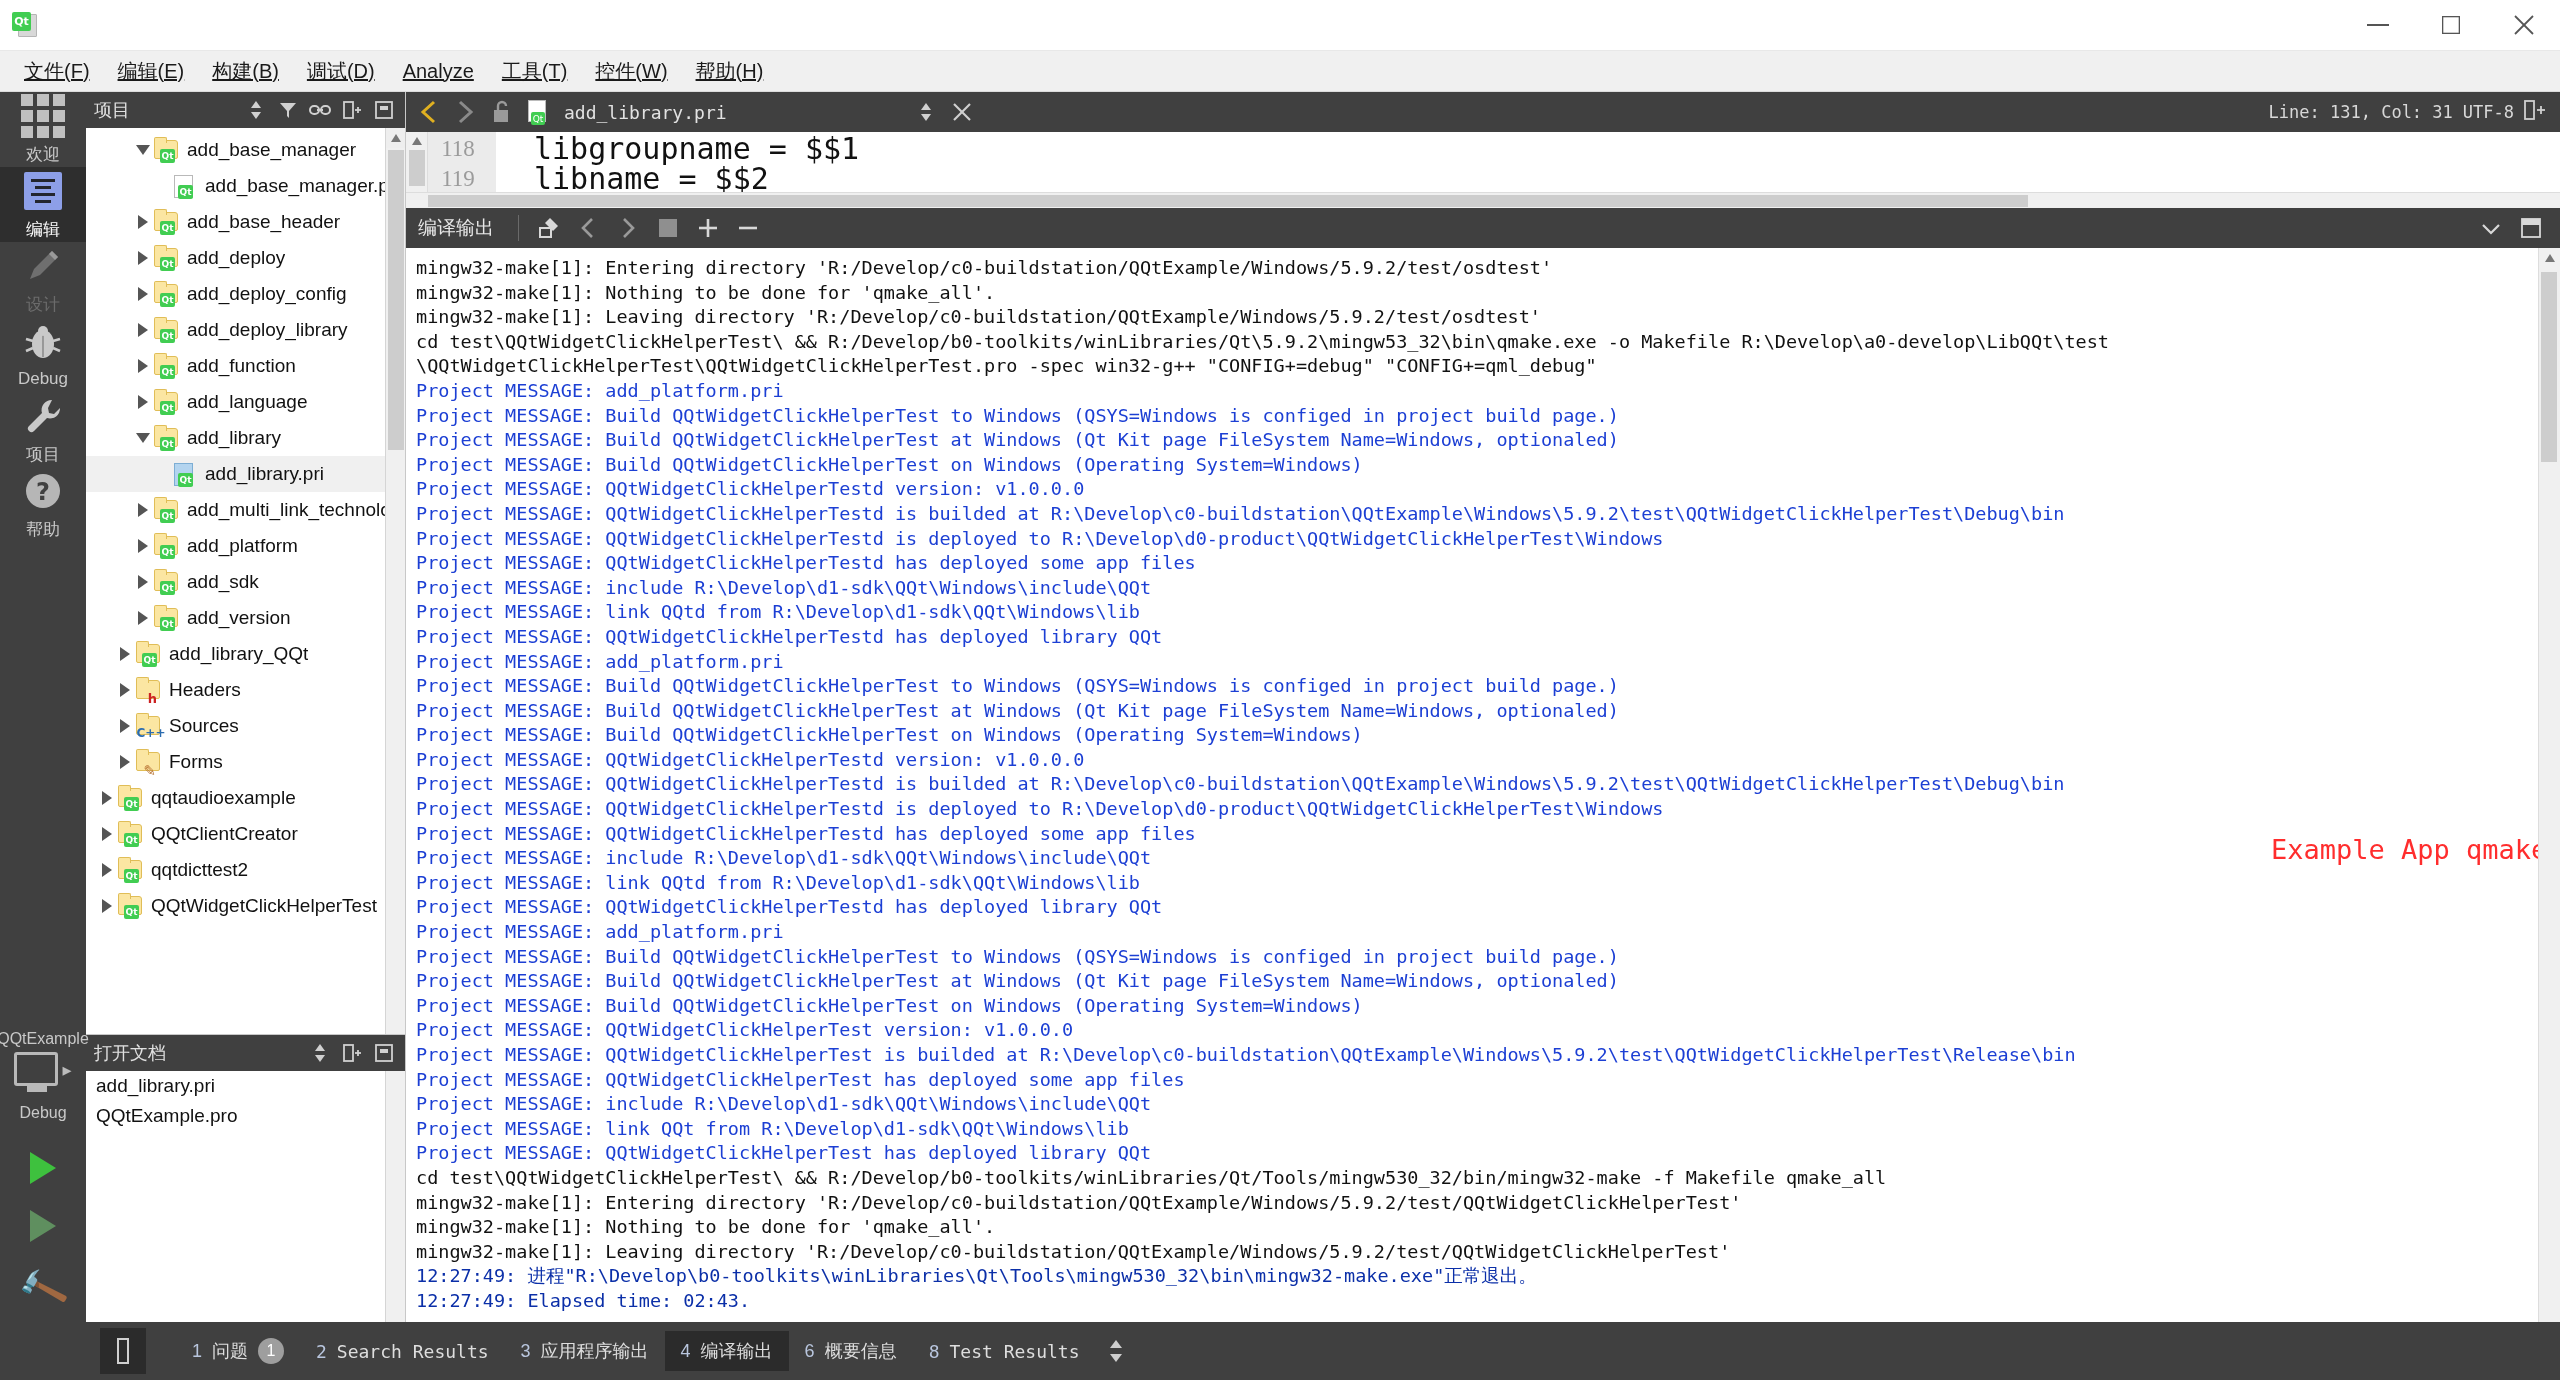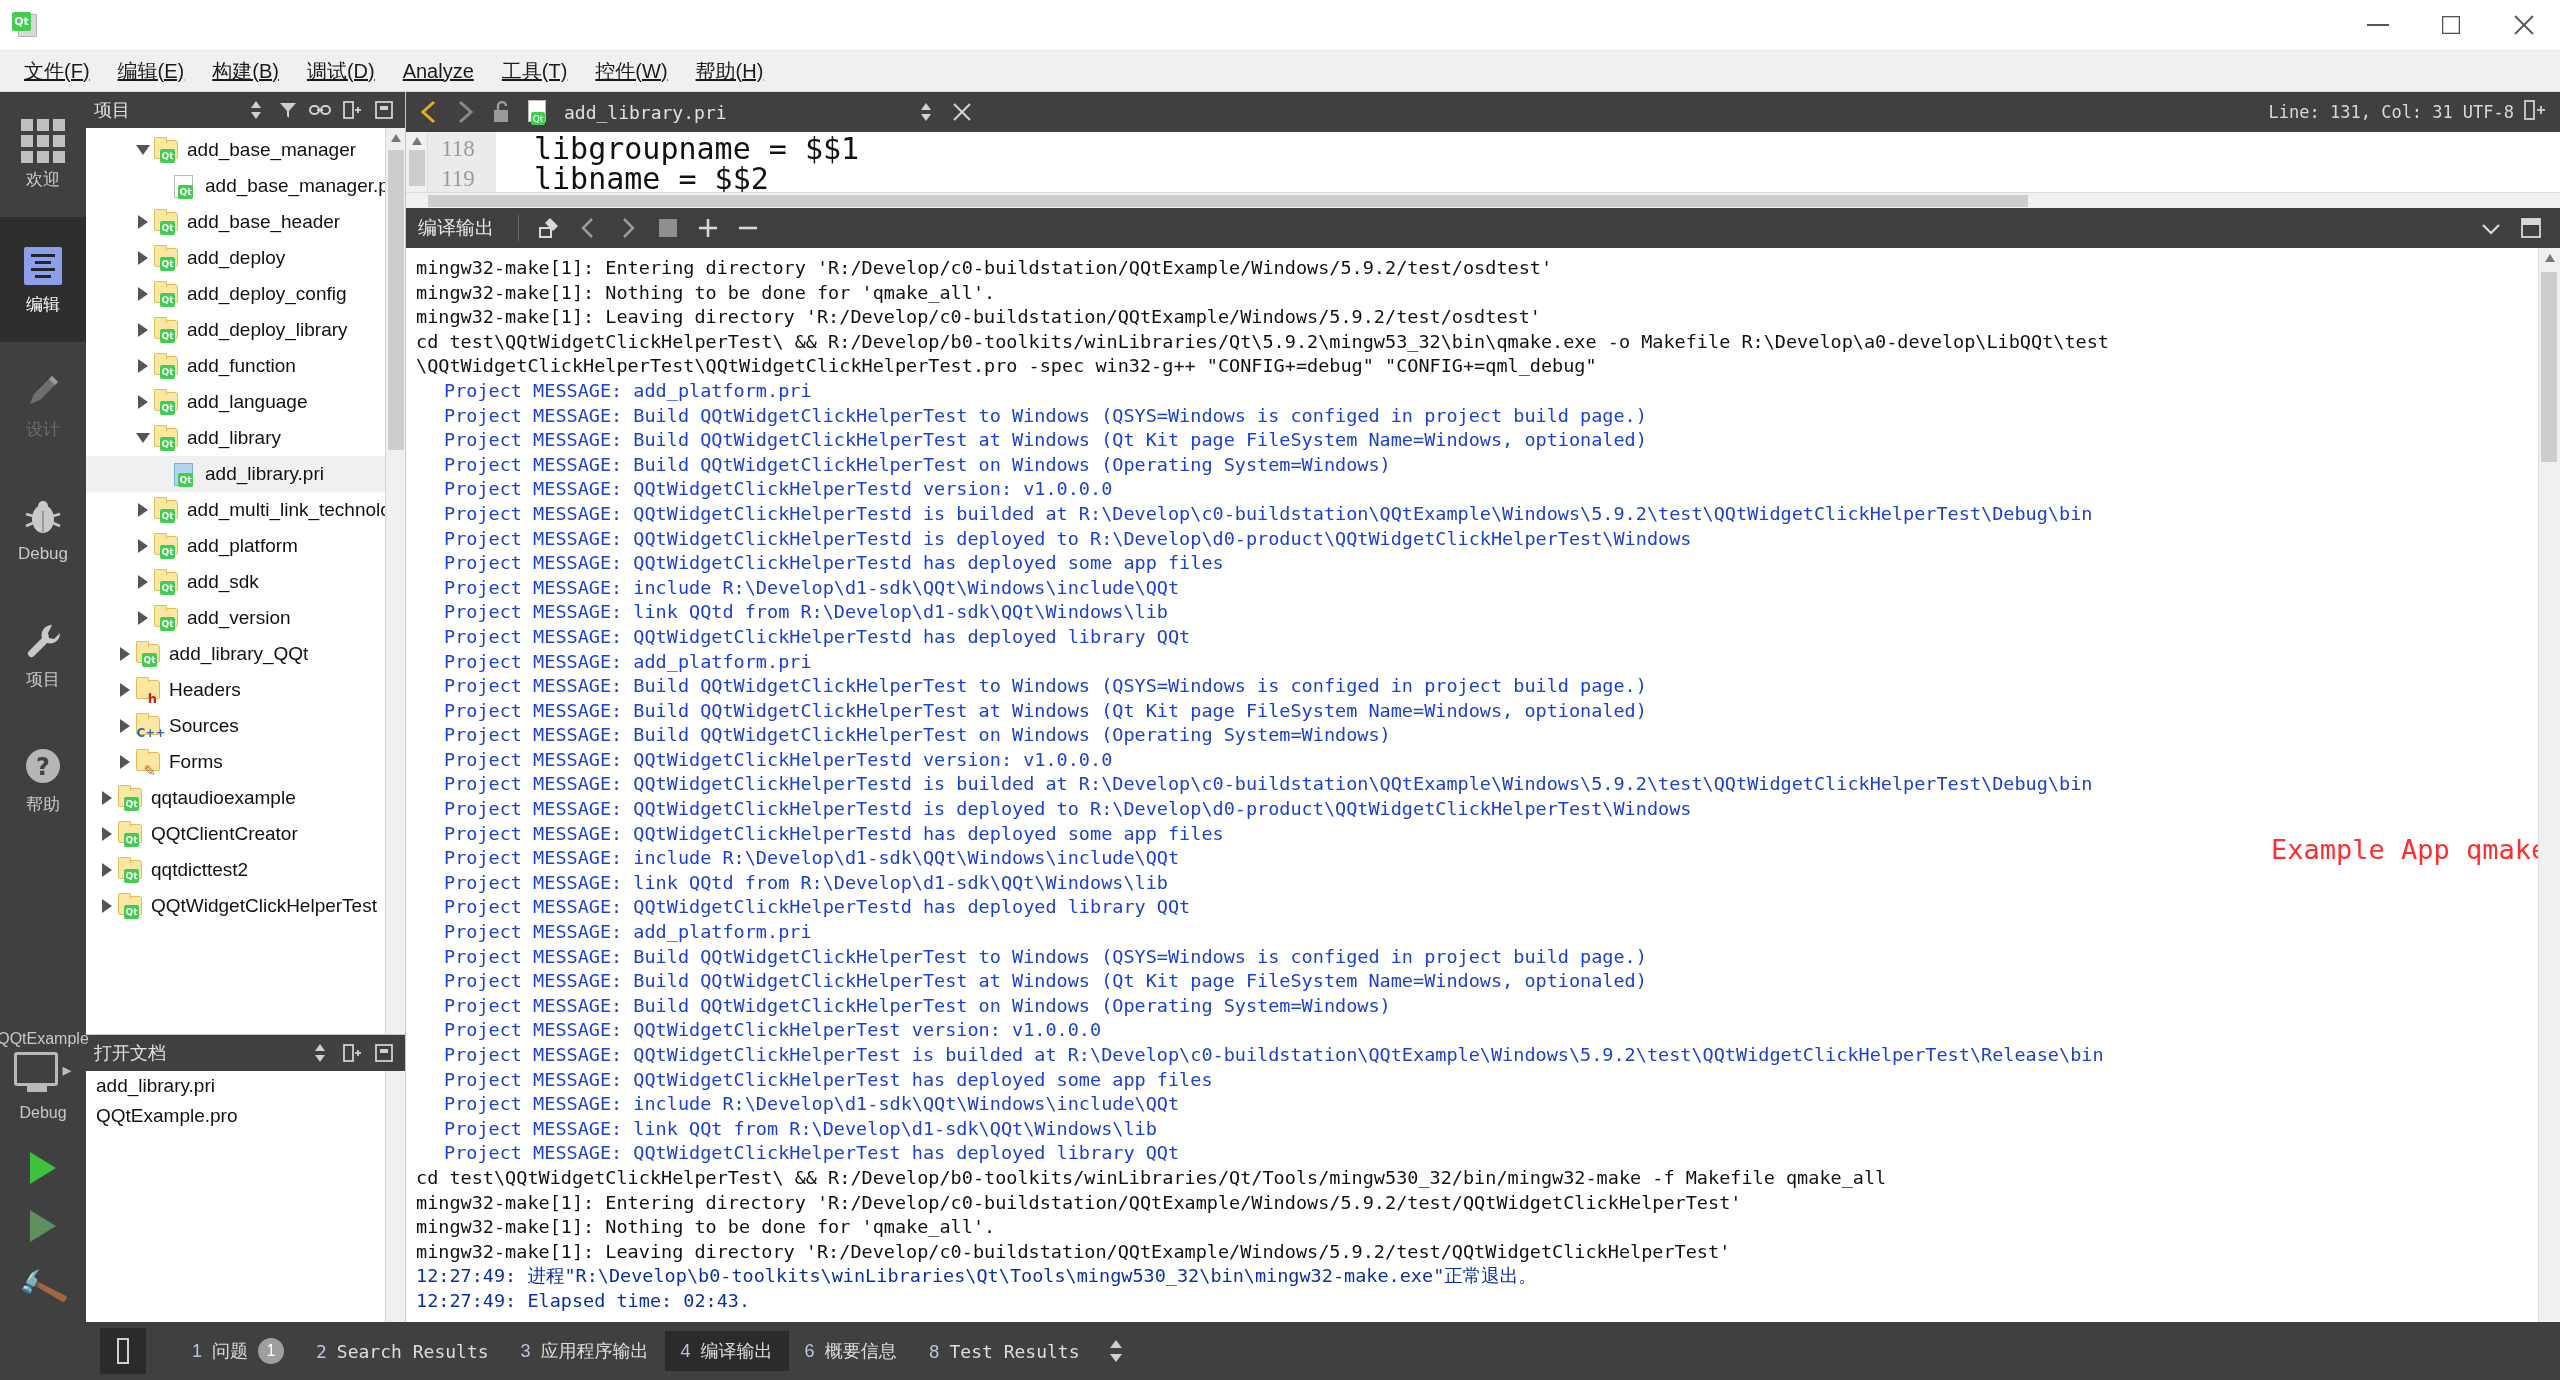--- a/index.html
+++ b/index.html
@@ -51,21 +51,21 @@
 
   
   .body-row { flex: 1; display: flex; min-height: 0; }
 
   .modebar {
     width: 86px; background: #404040; flex: none;
     display: flex; flex-direction: column; align-items: stretch;
     position: relative;
   }
   .mode-btn {
-    height: 125px; display: flex; flex-direction: column;
+    height: 75px; display: flex; flex-direction: column;
     align-items: center; justify-content: center; gap: 5px;
     color: #c8c8c8; font-size: 17px; cursor: pointer;
   }
   .mode-btn.active { background: #2e2e2e; color: #ffffff; }
   .mode-btn.disabled { color: #6b6b6b; }
   .mode-ico { width: 44px; height: 44px; display: flex; align-items: center; justify-content: center; }
   .grid-ico { display: grid; grid-template-columns: repeat(3, 12px); grid-template-rows: repeat(3, 12px); gap: 4px; }
   .grid-ico i { background: #c0c0c0; display: block; }
   .edit-ico {
     width: 38px; height: 38px; background: #8d9fe8; border-radius: 2px;
@@ -183,21 +183,21 @@
   .ot-btn { width: 38px; height: 34px; display: flex; align-items: center; justify-content: center; }
   .ot-right { margin-left: auto; display: flex; gap: 2px; padding-right: 10px; }
 
   .outpane {
     flex: 1; background: #ffffff; position: relative; overflow: hidden;
     font-family: "DejaVu Sans Mono", monospace; font-size: 18.5px; line-height: 24.6px;
   }
   .out-lines { padding: 8px 0 0 10px; }
   .oline { white-space: pre; }
   .c-black { color: #111111; }
-  .c-blue  { color: #1c3fd4; margin-left: 28px; }
+  .c-blue  { color: #1c3fd4; }
   .c-darkblue { color: #0b2fa8; }
 
   .annot {
     position: absolute; left: 1865px; top: 590px;
     color: #ff2d2d; font-family: "DejaVu Sans Mono", monospace; font-size: 27px;
     white-space: nowrap;
   }
 
   .out-scroll { position: absolute; right: 0; top: 0; width: 22px; height: 100%; background: #f0f0f0; border-left: 1px solid #ddd; }
   .os-thumb { position: absolute; right: 3px; top: 24px; width: 16px; height: 190px; background: #cdcdcd; }

